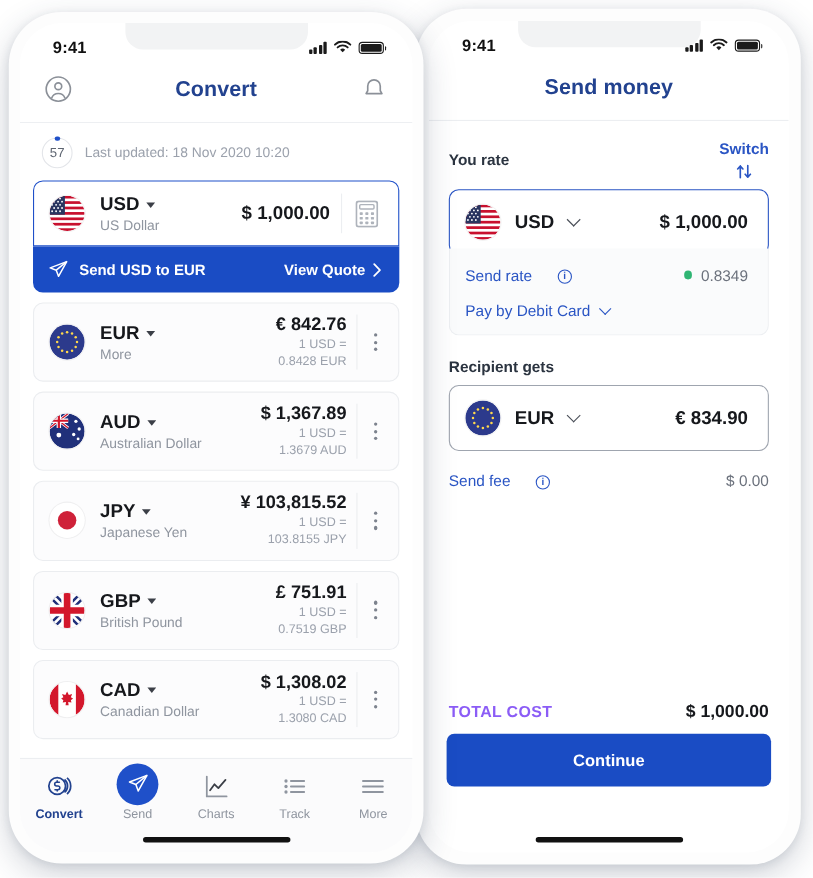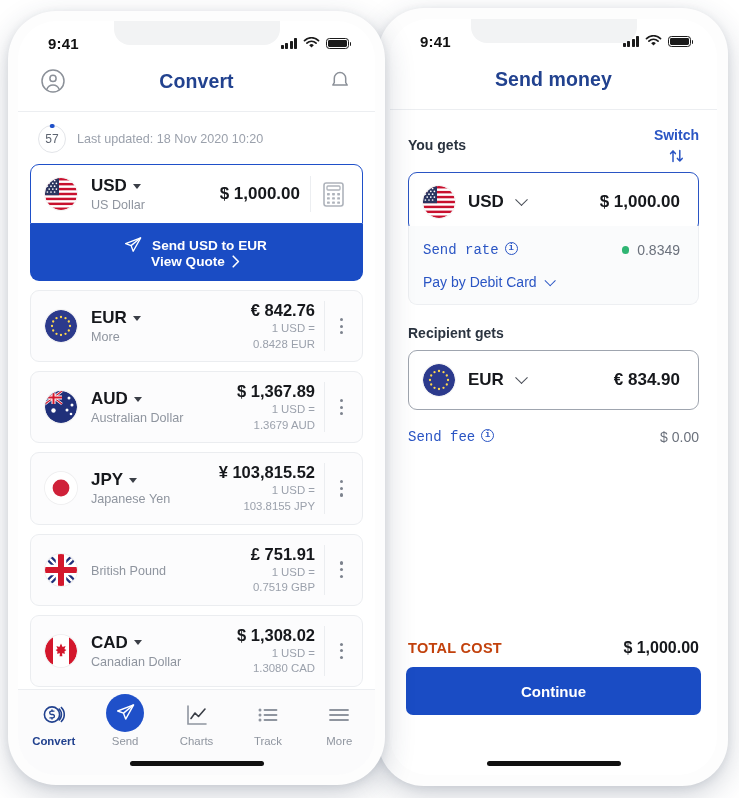--- a/index.html
+++ b/index.html
@@ -110,21 +110,20 @@
   .calcbox { width: 46px; display: flex; justify-content: center; align-items: center;
              border-left: 1px solid #eceef1; margin-left: 10px; align-self: stretch; }
 
   .send-banner {
     background: #1a4cc4; color: #fff;
     border-radius: 0 0 9px 9px;
     display: flex; align-items: center; justify-content: space-between;
     padding: 12px 16px 12px 14px;
     font-size: 13.6px; font-weight: bold;
     margin-bottom: 9px;
-    flex-direction: column;
   }
   .send-banner .left { display: flex; align-items: center; gap: 10px; }
   .send-banner .right { display: flex; align-items: center; gap: 7px; }
 
   
   .crow {
     border: 1px solid #ebedf0; border-radius: 9px; background: #fcfcfd;
     display: flex; align-items: center; padding: 10px 4px 10px 14px;
     margin-bottom: 9px; min-height: 62px;
   }
@@ -172,34 +171,34 @@
   .amt-field .val { font-size: 17px; font-weight: bold; color: #16181c; }
   .chev { width: 9px; height: 9px; border-right: 1.7px solid #4a4f58;
           border-bottom: 1.7px solid #4a4f58; transform: rotate(45deg) translate(-2px,-2px); }
 
   .rate-card {
     background: #fafbfc; border: 1px solid #edeff2; border-top: none;
     border-radius: 0 0 9px 9px;
     margin-top: -6px; padding: 16px 18px 14px 14px;
   }
   .rate-line { display: flex; align-items: center; justify-content: space-between; }
-  .rate-lbl { font-size: 14px; color: #2a55c4; display: flex; align-items: flex-start; gap: 6px; font-family: Liberation Mono, monospace; }
+  .rate-lbl { font-size: 14px; color: #2a55c4; display: flex; align-items: flex-end; gap: 23px; }
   .rate-val { font-size: 14px; color: #6b717c; display: flex; align-items: center; gap: 8px; }
   .gdot { width: 7.5px; height: 7.5px; border-radius: 50%; background: #2fb573; display: block; }
   .pay-line { margin-top: 16px; font-size: 14px; color: #2a55c4; display: flex; align-items: center; gap: 8px; }
   .chev-sm { width: 7.5px; height: 7.5px; border-right: 1.5px solid #2a55c4;
              border-bottom: 1.5px solid #2a55c4; transform: rotate(45deg) translateY(-2px); }
   .fee-line { display: flex; align-items: center; justify-content: space-between; margin-top: 19px; }
   .fee-val { font-size: 14px; color: #6b717c; }
 
   .total-line {
     position: absolute; left: 18px; right: 18px; bottom: 118px;
     display: flex; align-items: center; justify-content: space-between;
   }
-  .total-lbl { font-size: 14.5px; font-weight: bold; color: #c2410c; letter-spacing: .3px; }
+  .total-lbl { font-size: 14.5px; font-weight: bold; color: #8b5cf6; letter-spacing: .3px; }
   .total-val { font-size: 16px; font-weight: bold; color: #16181c; }
   .continue-btn {
     position: absolute; left: 16px; right: 16px; bottom: 60px; height: 48px;
     background: #1a4cc4; border-radius: 7px; color: #fff;
     display: flex; align-items: center; justify-content: center;
     font-size: 15px; font-weight: bold; border: none;
     font-family: "Liberation Sans", sans-serif;
   }
   .info-i { width: 13px; height: 13px; border-radius: 50%; border: 1.3px solid currentColor;
             display: inline-flex; align-items: center; justify-content: center;
@@ -235,21 +234,21 @@
       </div>
 
       <div class="appbar centered">
         <div class="title">Send money</div>
       </div>
       <div class="divider"></div>
 
       <div class="sbody">
 
         <div class="row-between" style="margin-top:17px">
-          <div class="sec-label">You gets</div>
+          <div class="sec-label">You rate</div>
           <div class="switch-link">
             <span>Switch</span>
             <svg width="15" height="14" viewBox="0 0 15 14">
               <path d="M4 12.5V2M4 2L1.6 4.6M4 2l2.4 2.6" stroke="#2a55c4" stroke-width="1.5" fill="none" stroke-linecap="round" stroke-linejoin="round"></path>
               <path d="M10.8 1.5V12M10.8 12l2.4-2.6M10.8 12L8.4 9.4" stroke="#2a55c4" stroke-width="1.5" fill="none" stroke-linecap="round" stroke-linejoin="round"></path>
             </svg>
           </div>
         </div>
 
         <div class="amt-field">
@@ -597,20 +596,24 @@
               </defs>
             <g clip-path="url(#cGB)">
               <rect width="32" height="32" fill="#fff"></rect>
               <path d="M0 0l32 32M32 0L0 32" stroke="#20307a" stroke-width="7"></path>
               <path d="M0 0l32 32M32 0L0 32" stroke="#fff" stroke-width="2.4"></path>
               <path d="M16 0v32M0 16h32" stroke="#fff" stroke-width="10.5"></path>
               <path d="M16 0v32M0 16h32" stroke="#d3172c" stroke-width="6"></path>
             </g>
           </svg>
           <div class="ccol">
+            <div class="ccode">
+              <span>GBP</span>
+              <span class="caret"></span>
+            </div>
             <div class="cname">British Pound</div>
           </div>
           <div class="ramt">
             <div class="big">£ 751.91</div>
             <div class="sub">1 USD =</div>
             <div class="sub">0.7519 GBP</div>
           </div>
           <div class="kebab">
               <i></i>
               <i></i>

